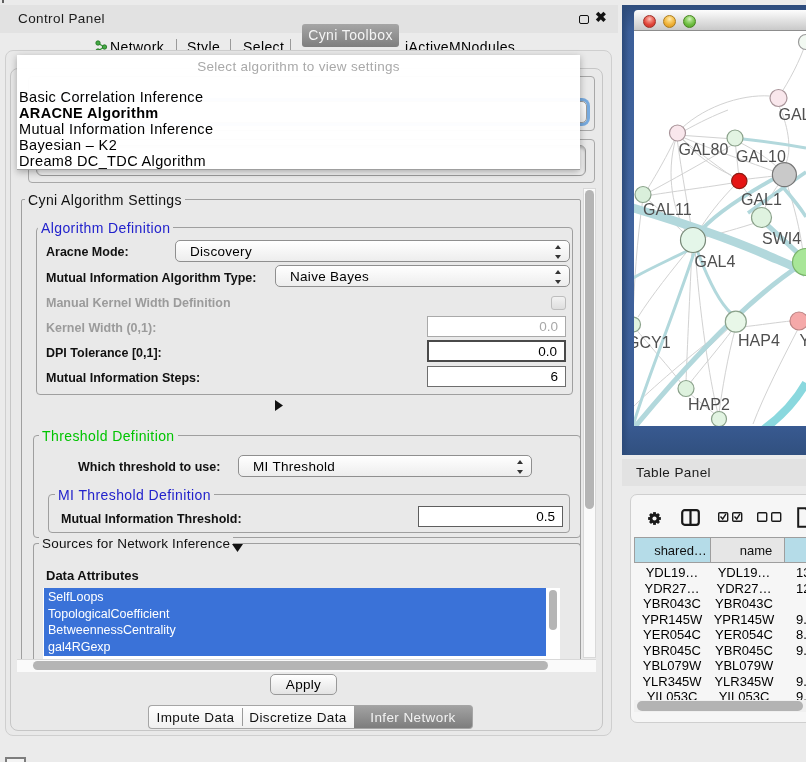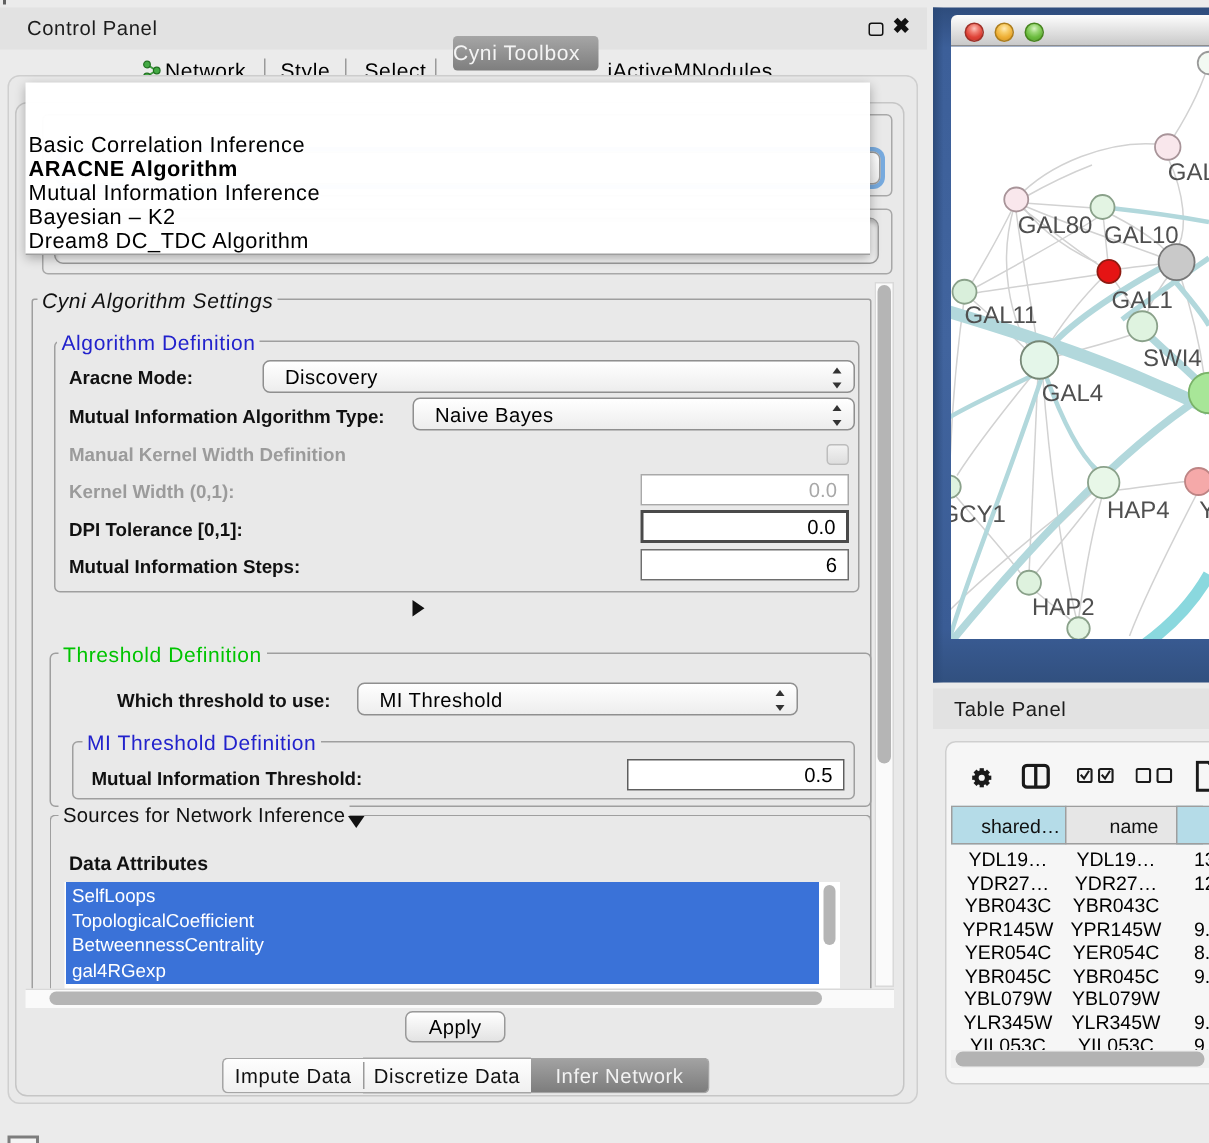--- a/index.html
+++ b/index.html
@@ -10,21 +10,21 @@
 #cp-title { left:0; top:5px; width:618px; height:28px; background:#e2e2e2; }
 #cp-title span.t { position:absolute; left:18px; top:6px; font-size:13.5px; letter-spacing:0.4px; color:#1c1c1c; }
 #btn-float { position:absolute; left:579px; top:10px; width:10px; height:9px;
   border:1.5px solid #111; border-radius:2px; }
 #btn-close { position:absolute; left:595px; top:4px; font-size:14px; font-weight:bold; color:#111; }
 
 .toptab { position:absolute; top:36px; height:22px; font-size:14px; letter-spacing:0.4px; color:#000;
   line-height:22px; }
 .tabsep { position:absolute; top:39px; width:1px; height:16px; background:#9a9a9a; }
 #tab-cyni { left:302px; top:24px; width:97px; height:23px; border-radius:3px;
-  background:linear-gradient(#a6a6a6,#7e7e7e); color:#f4f4f4; }
+  background:linear-gradient(#a6a6a6,#7e7e7e); color:#f4f4f4; text-align:center; }
 
 #panelA { left:5px; top:50px; width:607px; height:686px; background:#e9e9e9;
   border:1px solid #cfcfcf; border-radius:8px; }
 #panelB { left:10px; top:68px; width:593px; height:663px; background:#e9e9e9;
   border:1px solid #c6c6c6; border-radius:8px; }
 
 #groupC { left:28px; top:76px; width:567px; height:55px; border:1px solid #a8a8a8; border-radius:4px; }
 #comboC { left:40px; top:101px; width:547px; height:22px; background:linear-gradient(#fff,#ececec);
   border:1px solid #9a9a9a; border-radius:5px; box-shadow:0 0 0 3px #77aade; }
 #groupD { left:28px; top:139px; width:567px; height:44px; border:1px solid #a8a8a8; border-radius:4px; }
@@ -134,21 +134,21 @@
 <div id="panelB"></div>
 <div id="groupC"></div>
 <div id="comboC"></div>
 <div id="groupD"></div>
 <div id="boxD"></div>
 
 <div id="vsb-track"></div>
 <div id="vsb-thumb"></div>
 
 <div class="gbox" style="left:21px;top:199px;width:560px;height:470px;border-radius:2px;"></div>
-<div class="glabel" style="left:25px;top:192px;color:#111;font-style:italic;">Cyni Algorithm Settings</div>
+<div class="glabel" style="left:25px;top:192px;color:#111;">Cyni Algorithm Settings</div>
 
 <div class="gbox" style="left:36px;top:227px;width:537px;height:168px;"></div>
 <div class="glabel blab" style="left:38px;top:220px;">Algorithm Definition</div>
 
 <div class="flabel" style="left:46px;top:245px;">Aracne Mode:</div>
 <div class="combo" style="left:175px;top:240px;width:395px;">
   <span class="cv">Discovery</span>
   <svg class="ar" viewBox="0 0 8 18">
         <path d="M4 2 L7 6 L1 6 Z" fill="#333"></path>
         <path d="M4 16 L7 12 L1 12 Z" fill="#333"></path>
@@ -208,20 +208,21 @@
 <div id="hsb-thumb"></div>
 
 <div id="applybtn">Apply</div>
 <div class="btab" id="bt1">Impute Data</div>
 <div class="btab" id="bt2">Discretize Data</div>
 <div class="btab" id="bt3">Infer Network</div>
 <div class="btsep" style="left:242px;"></div>
 <div id="minibox"></div>
 
 <div id="popup">
+  <div class="ph">Select algorithm to view settings</div>
   <div class="it" style="top:34px;">Basic Correlation Inference</div>
   <div class="it" style="top:50px;font-weight:bold;">ARACNE Algorithm</div>
   <div class="it" style="top:66px;">Mutual Information Inference</div>
   <div class="it" style="top:82px;">Bayesian – K2</div>
   <div class="it" style="top:98px;">Dream8 DC_TDC Algorithm</div>
 </div>
 
 <div id="workspace"></div>
 <div id="macbar">
   <span class="light" style="left:8.5px;background:radial-gradient(circle at 50% 28%,#fdc3bb 0%,#f07f73 28%,#df4338 60%,#c33127 100%);border:1px solid #9f3028;"></span>

